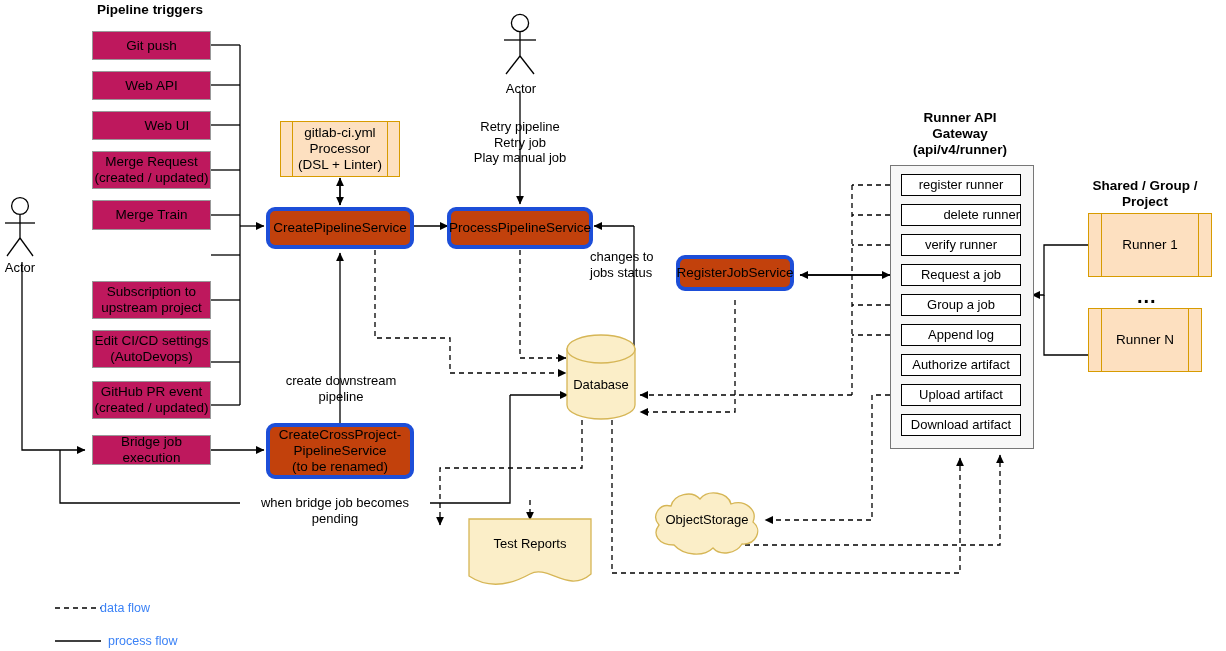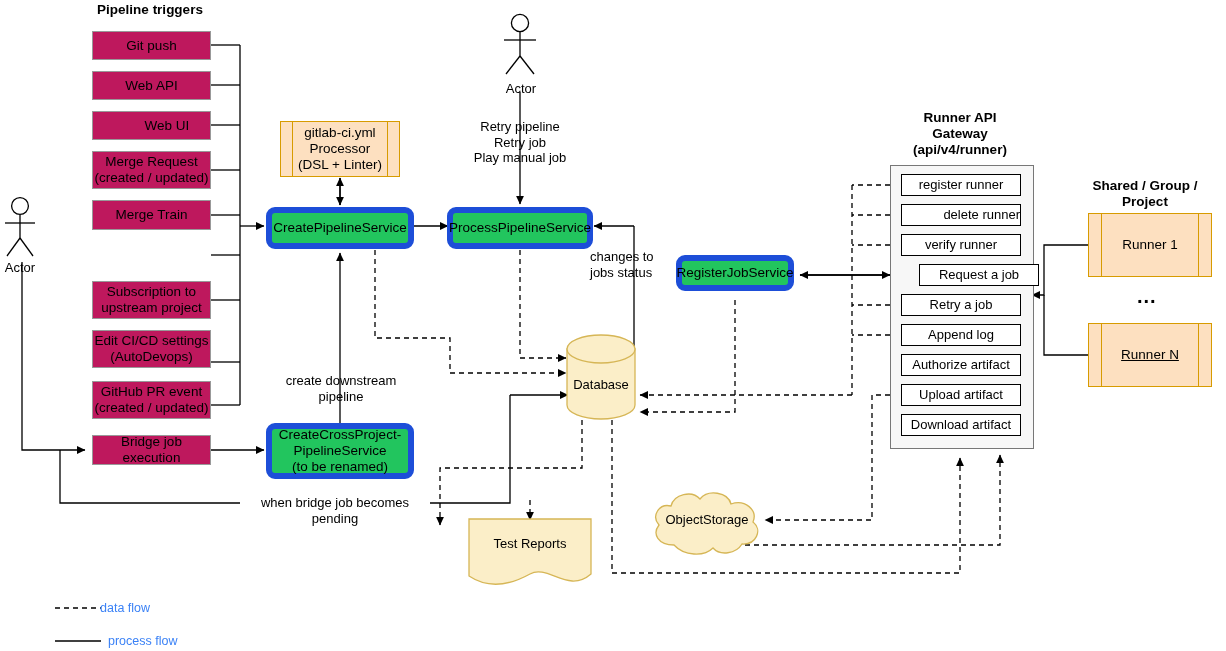--- a/index.html
+++ b/index.html
@@ -35,22 +35,22 @@
     text-align: center;
     line-height: 1.18;
     color: #000000;
   }
   .trigger {
     background: #be185d;
     border: 1px solid #999999;
     font-size: 13.5px;
   }
   .svc {
-    background: #22c55e;
-    border: 6px solid #1d4ed8;
+    background: #c2410c;
+    border: 4px solid #1d4ed8;
     border-radius: 9px;
     font-size: 13.5px;
   }
   .component {
     background: #fde0c0;
     border: 1px solid #d79b00;
     font-size: 13.5px;
     position: absolute;
   }
   .component .bar-l, .component .bar-r {
@@ -321,46 +321,46 @@
 
   <div class="node api-item" style="left:901px; top:174px; width:120px; height:22px;">
     <span>register runner</span>
   </div>
   <div class="node api-item" style="left:901px; top:204px; width:120px; height:22px;justify-content:flex-end;">
     <span>delete runner</span>
   </div>
   <div class="node api-item" style="left:901px; top:234px; width:120px; height:22px;">
     <span>verify runner</span>
   </div>
-  <div class="node api-item" style="left:901px; top:264px; width:120px; height:22px;margin-left:18px;">
+  <div class="node api-item" style="left:901px; top:264px; width:120px; height:22px;">
     <span>Request a job</span>
   </div>
   <div class="node api-item" style="left:901px; top:294px; width:120px; height:22px;">
-    <span>Retry a job</span>
+    <span>Group a job</span>
   </div>
   <div class="node api-item" style="left:901px; top:324px; width:120px; height:22px;">
     <span>Append log</span>
   </div>
   <div class="node api-item" style="left:901px; top:354px; width:120px; height:22px;">
     <span>Authorize artifact</span>
   </div>
   <div class="node api-item" style="left:901px; top:384px; width:120px; height:22px;">
     <span>Upload artifact</span>
   </div>
   <div class="node api-item" style="left:901px; top:414px; width:120px; height:22px;">
     <span>Download artifact</span>
   </div>
 
   <div class="runner node" style="left:1088px; top:213px; width:124px; height:64px;">
     <span class="bar-l"></span>
     <span class="bar-r"></span>
     <span>Runner 1</span>
   </div>
   <div class="dots" style="left:1137px; top:285px;">...</div>
-  <div class="runner node" style="left:1088px; top:323px; width:124px; height:64px;text-decoration:underline;">
+  <div class="runner node" style="left:1088px; top:308px; width:114px; height:64px;">
     <span class="bar-l"></span>
     <span class="bar-r"></span>
     <span>Runner N</span>
   </div>
 
   <div class="label" style="left:452px; top:119px; width:136px;">Retry pipeline
 Retry job
 Play manual job</div>
 
   <div class="label" style="left:590px; top:249px; width:88px; text-align:left;">changes to

